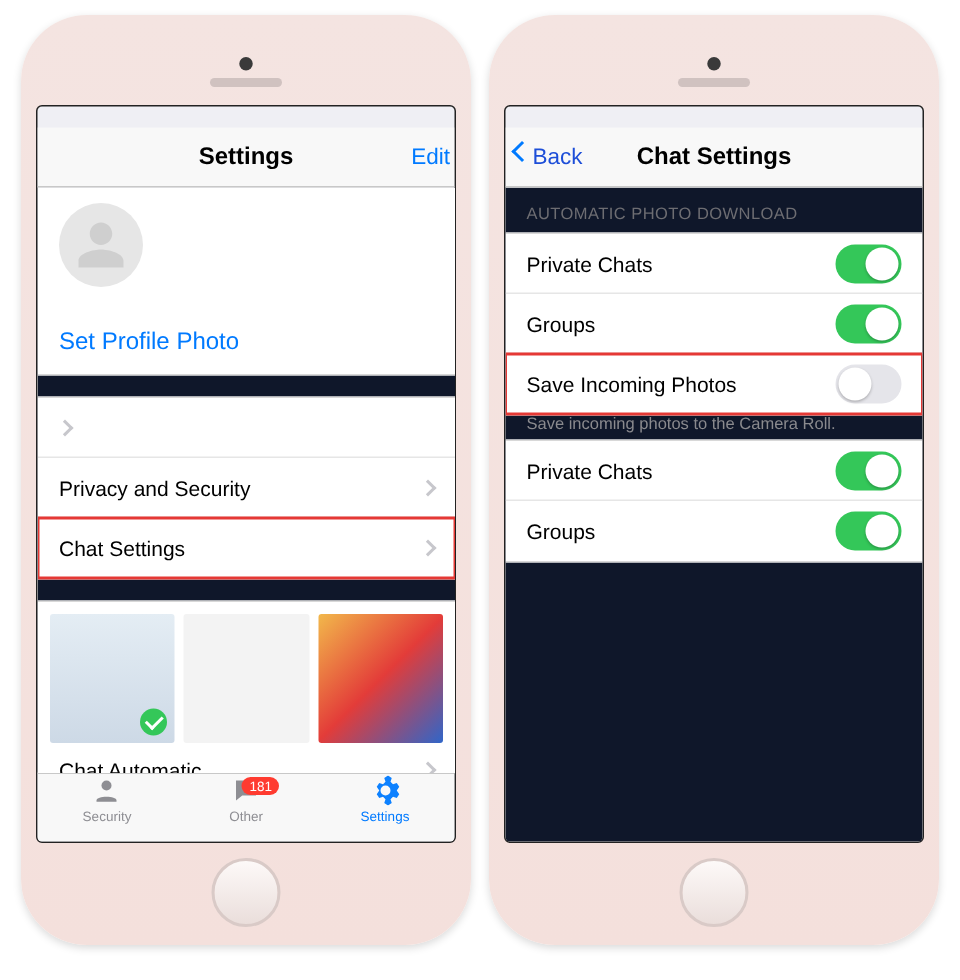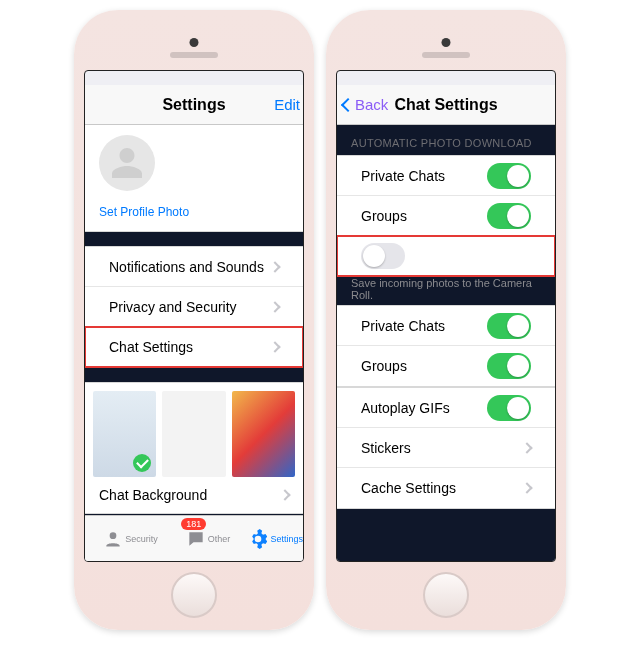--- a/index.html
+++ b/index.html
@@ -5,21 +5,21 @@
     * { box-sizing: border-box; margin: 0; padding: 0; }
     body {
       font-family: -apple-system, "Helvetica Neue", Arial, sans-serif;
       background: #fff;
       display: flex;
       gap: 12px;
       padding: 10px;
       justify-content: center;
     }
     .phone {
-      width: 240px;
+      width: 300px;
       height: 620px;
       background: linear-gradient(#f4e4e1,#f4e0dc);
       border-radius: 44px;
       padding: 10px;
       position: relative;
       box-shadow: 0 2px 6px rgba(0,0,0,.15);
     }
     .device-top { height: 50px; position:relative;}
     .camera { position:absolute; top:18px; left:50%; transform:translateX(-50%); width:9px; height:9px; border-radius:50%; background:#3a3a3a;}
     .speaker { position:absolute; top:32px; left:50%; transform:translateX(-50%); width:48px; height:6px; border-radius:3px; background:#d0c2c0;}
@@ -39,30 +39,30 @@
       height: 40px;
       display:flex;
       align-items:center;
       justify-content:center;
       background:#f8f8f8;
       border-bottom:1px solid #c8c8c8;
       position:relative;
     }
     .nav-title { font-weight:600; font-size:16px; }
     .nav-edit { position:absolute; right:3px; color:#007aff; font-size:15px; }
-    .nav-back { position:absolute; left:6px; color:#8b5cf6; font-size:15px; display:flex; align-items:center; gap:2px;}
+    .nav-back { position:absolute; left:6px; color:#1d4ed8; font-size:15px; display:flex; gap:2px;}
     .chev-left { width:10px;height:10px;border-left:2px solid #007aff;border-bottom:2px solid #007aff; transform:rotate(45deg); display:inline-block;}
     .content { flex:1; overflow-y:auto; background:#0f172a; }
     .profile-block { background:#fff; padding:10px 14px 12px; border-bottom:1px solid #d8d8d8;}
     .avatar { width:56px; height:56px; border-radius:50%; background:#e6e6e6; display:flex;align-items:center;justify-content:center;}
     .avatar svg{width:36px;height:36px;fill:#cfcfcf;}
-    .set-photo { color:#007aff; font-size:12px; margin-top:14px;}
+    .set-photo { color:#007aff; font-size:16px; margin-top:28px;}
     .list { background:#fff; border-top:1px solid #d8d8d8; border-bottom:1px solid #d8d8d8; }
     .row {
-      padding:0 24px;
+      padding:0 14px;
       height:40px;
       display:flex;
       align-items:center;
       justify-content:space-between;
       border-bottom:1px solid #e6e6e6;
       font-size:14px;
       color:#000;
       background:#fff;
     }
     .row:last-child{border-bottom:none;}
@@ -71,21 +71,21 @@
     .wall-row { background:#fff; padding:8px 8px 0; border-top:1px solid #d8d8d8;}
     .wall-thumbs { display:flex; gap:6px;}
     .thumb { flex:1; height:86px; border-radius:2px; position:relative; background:#ddd;}
     .t1{background:linear-gradient(#e4edf4,#cdd9e6);}
     .t2{background:#f3f3f3;}
     .t3{background:linear-gradient(135deg,#f2b84b,#e33c39,#3066c9);}
     .check-badge{position:absolute;bottom:5px;right:5px;width:18px;height:18px;border-radius:50%;background:#34c759;display:flex;align-items:center;justify-content:center;}
     .check-badge::after{content:"";width:5px;height:9px;border-right:2px solid #fff;border-bottom:2px solid #fff;transform:rotate(45deg) translate(-1px,-1px);}
     .wall-label{background:#fff;padding:10px 14px;font-size:14px;border-bottom:1px solid #d8d8d8; display:flex;justify-content:space-between;align-items:center;}
     .tabbar{height:46px;background:#f8f8f8;border-top:1px solid #c8c8c8;display:flex;}
-    .tab{flex:1;display:flex;flex-direction:row;align-items:center;justify-content:flex-end;gap:1px;font-size:9px;color:#8e8e93;position:relative;}
+    .tab{flex:1;display:flex;flex-direction:column;align-items:center;justify-content:flex-start;gap:1px;font-size:9px;color:#8e8e93;position:relative;}
     .tab.active{color:#007aff;}
     .tab-icon{width:22px;height:22px;display:flex;align-items:center;justify-content:center;}
     .badge-num{position:absolute;top:2px;right:24px;background:#ff3b30;color:#fff;font-size:9px;padding:1px 5px;border-radius:8px;}
     .group-header { font-size:11px; color:#6d6d72; text-transform:uppercase; padding:12px 14px 6px; letter-spacing:.3px;}
     .group-footer { font-size:11px; color:#8a8a8e; padding:0 14px 4px;}
     .toggle{width:44px;height:26px;border-radius:13px;background:#34c759;position:relative;}
     .toggle.off{background:#e5e5ea;}
     .knob{position:absolute;top:2px;right:2px;width:22px;height:22px;border-radius:50%;background:#fff;box-shadow:0 1px 2px rgba(0,0,0,.25);}
     .toggle.off .knob{right:auto;left:2px;}
     .spacer{height:14px;}
@@ -109,21 +109,20 @@
         <div class="avatar">
           <svg viewBox="0 0 24 24">
               <path d="M12 12c2.7 0 5-2.3 5-5s-2.3-5-5-5-5 2.3-5 5 2.3 5 5 5zm0 2c-3.3 0-10 1.7-10 5v3h20v-3c0-3.3-6.7-5-10-5z"></path>
             </svg>
         </div>
         <div class="set-photo">Set Profile Photo</div>
       </div>
       <div class="spacer"></div>
       <div class="list">
         <div class="row">
-          <span>Notifications and Sounds</span>
           <span class="chev-right"></span>
         </div>
         <div class="row">
           <span>Privacy and Security</span>
           <span class="chev-right"></span>
         </div>
         <div class="row highlight-red">
           <span>Chat Settings</span>
           <span class="chev-right"></span>
         </div>
@@ -132,21 +131,21 @@
       <div class="wall-row">
         <div class="wall-thumbs">
           <div class="thumb t1">
               <div class="check-badge"></div>
             </div>
           <div class="thumb t2"></div>
           <div class="thumb t3"></div>
         </div>
       </div>
       <div class="wall-label">
-        <span>Chat Background</span>
+        <span>Chat Automatic</span>
         <span class="chev-right"></span>
       </div>
     </div>
     <div class="tabbar">
       <div class="tab">
         <div class="tab-icon">
             <svg viewBox="0 0 24 24" width="20" height="20" fill="#8e8e93">
               <circle cx="12" cy="8" r="4"></circle>
               <path d="M4 20c0-4 16-4 16 0v1H4z"></path>
             </svg>
@@ -198,20 +197,21 @@
               <span class="knob"></span>
             </span>
         </div>
         <div class="row">
           <span>Groups</span>
           <span class="toggle">
               <span class="knob"></span>
             </span>
         </div>
         <div class="row highlight-red">
+          <span>Save Incoming Photos</span>
           <span class="toggle off">
               <span class="knob"></span>
             </span>
         </div>
       </div>
       <div class="group-footer">Save incoming photos to the Camera Roll.</div>
 
       <div class="list">
         <div class="row">
           <span>Private Chats</span>
@@ -220,32 +220,16 @@
             </span>
         </div>
         <div class="row">
           <span>Groups</span>
           <span class="toggle">
               <span class="knob"></span>
             </span>
         </div>
       </div>
 
-      <div class="list">
-        <div class="row">
-          <span>Autoplay GIFs</span>
-          <span class="toggle">
-              <span class="knob"></span>
-            </span>
-        </div>
-        <div class="row">
-          <span>Stickers</span>
-          <span class="chev-right"></span>
-        </div>
-        <div class="row">
-          <span>Cache Settings</span>
-          <span class="chev-right"></span>
-        </div>
-      </div>
     </div>
   </div>
   <div class="home-btn"></div>
 </div>
 
 </body></html>

